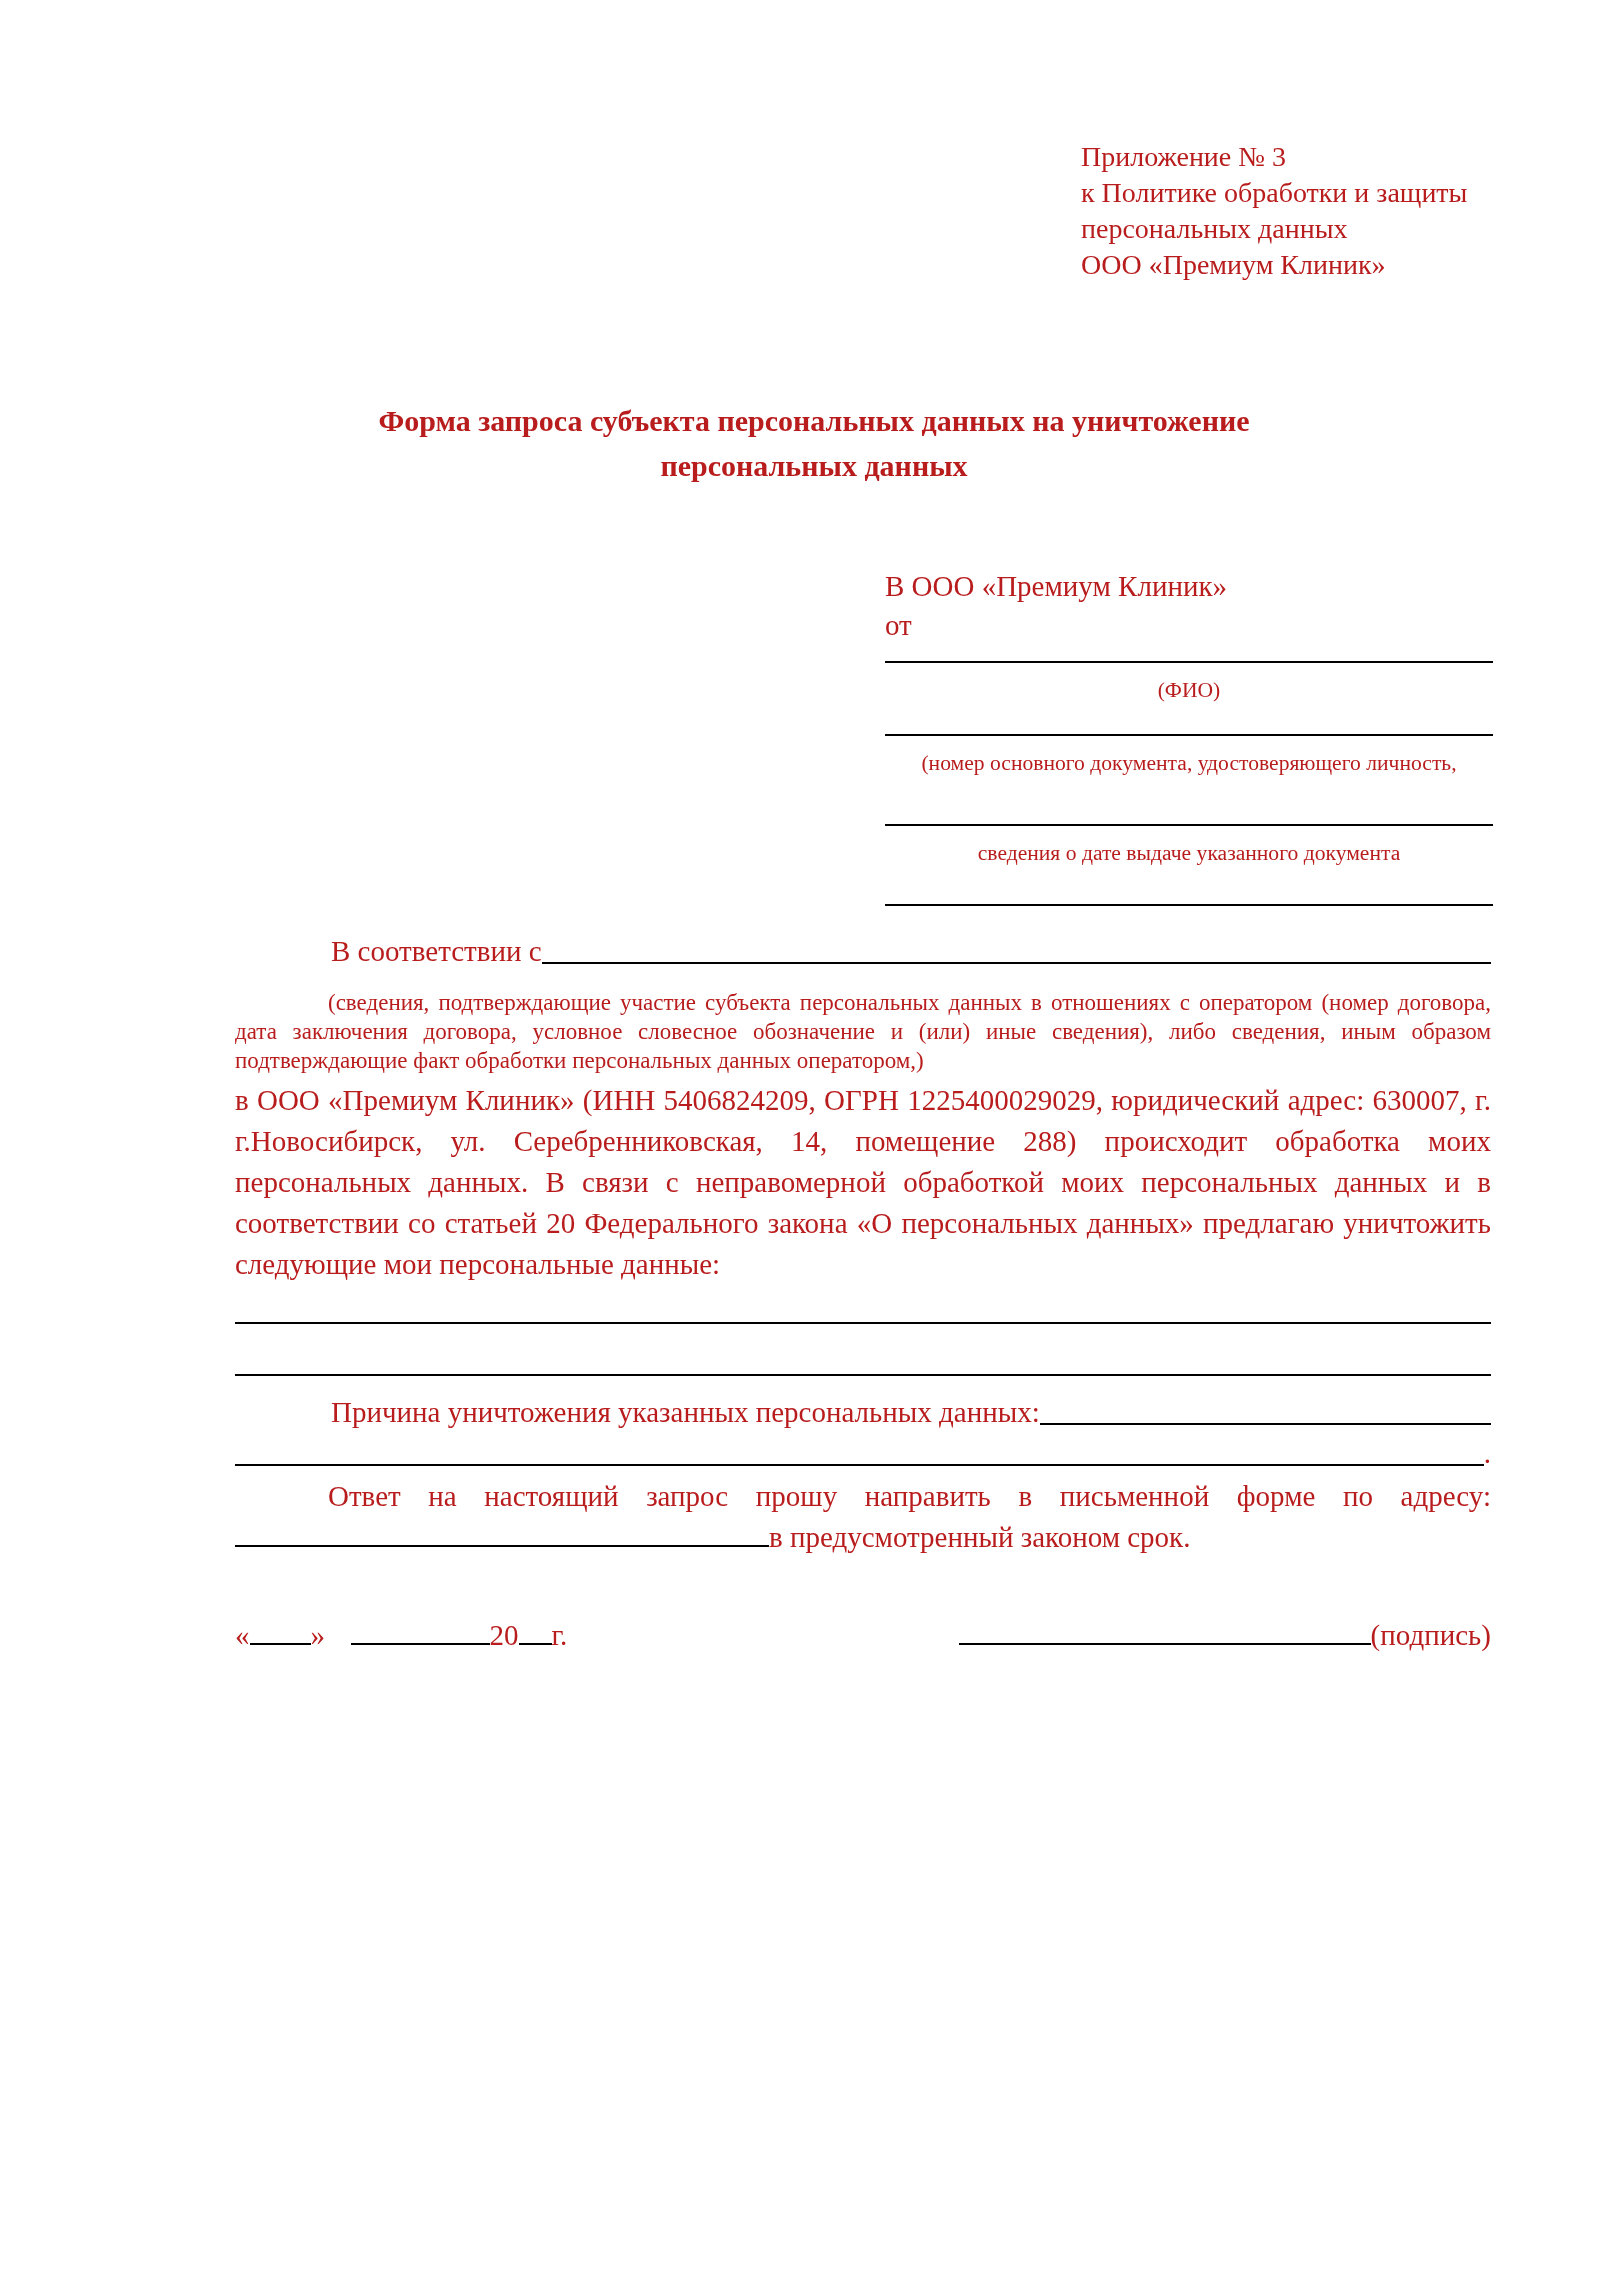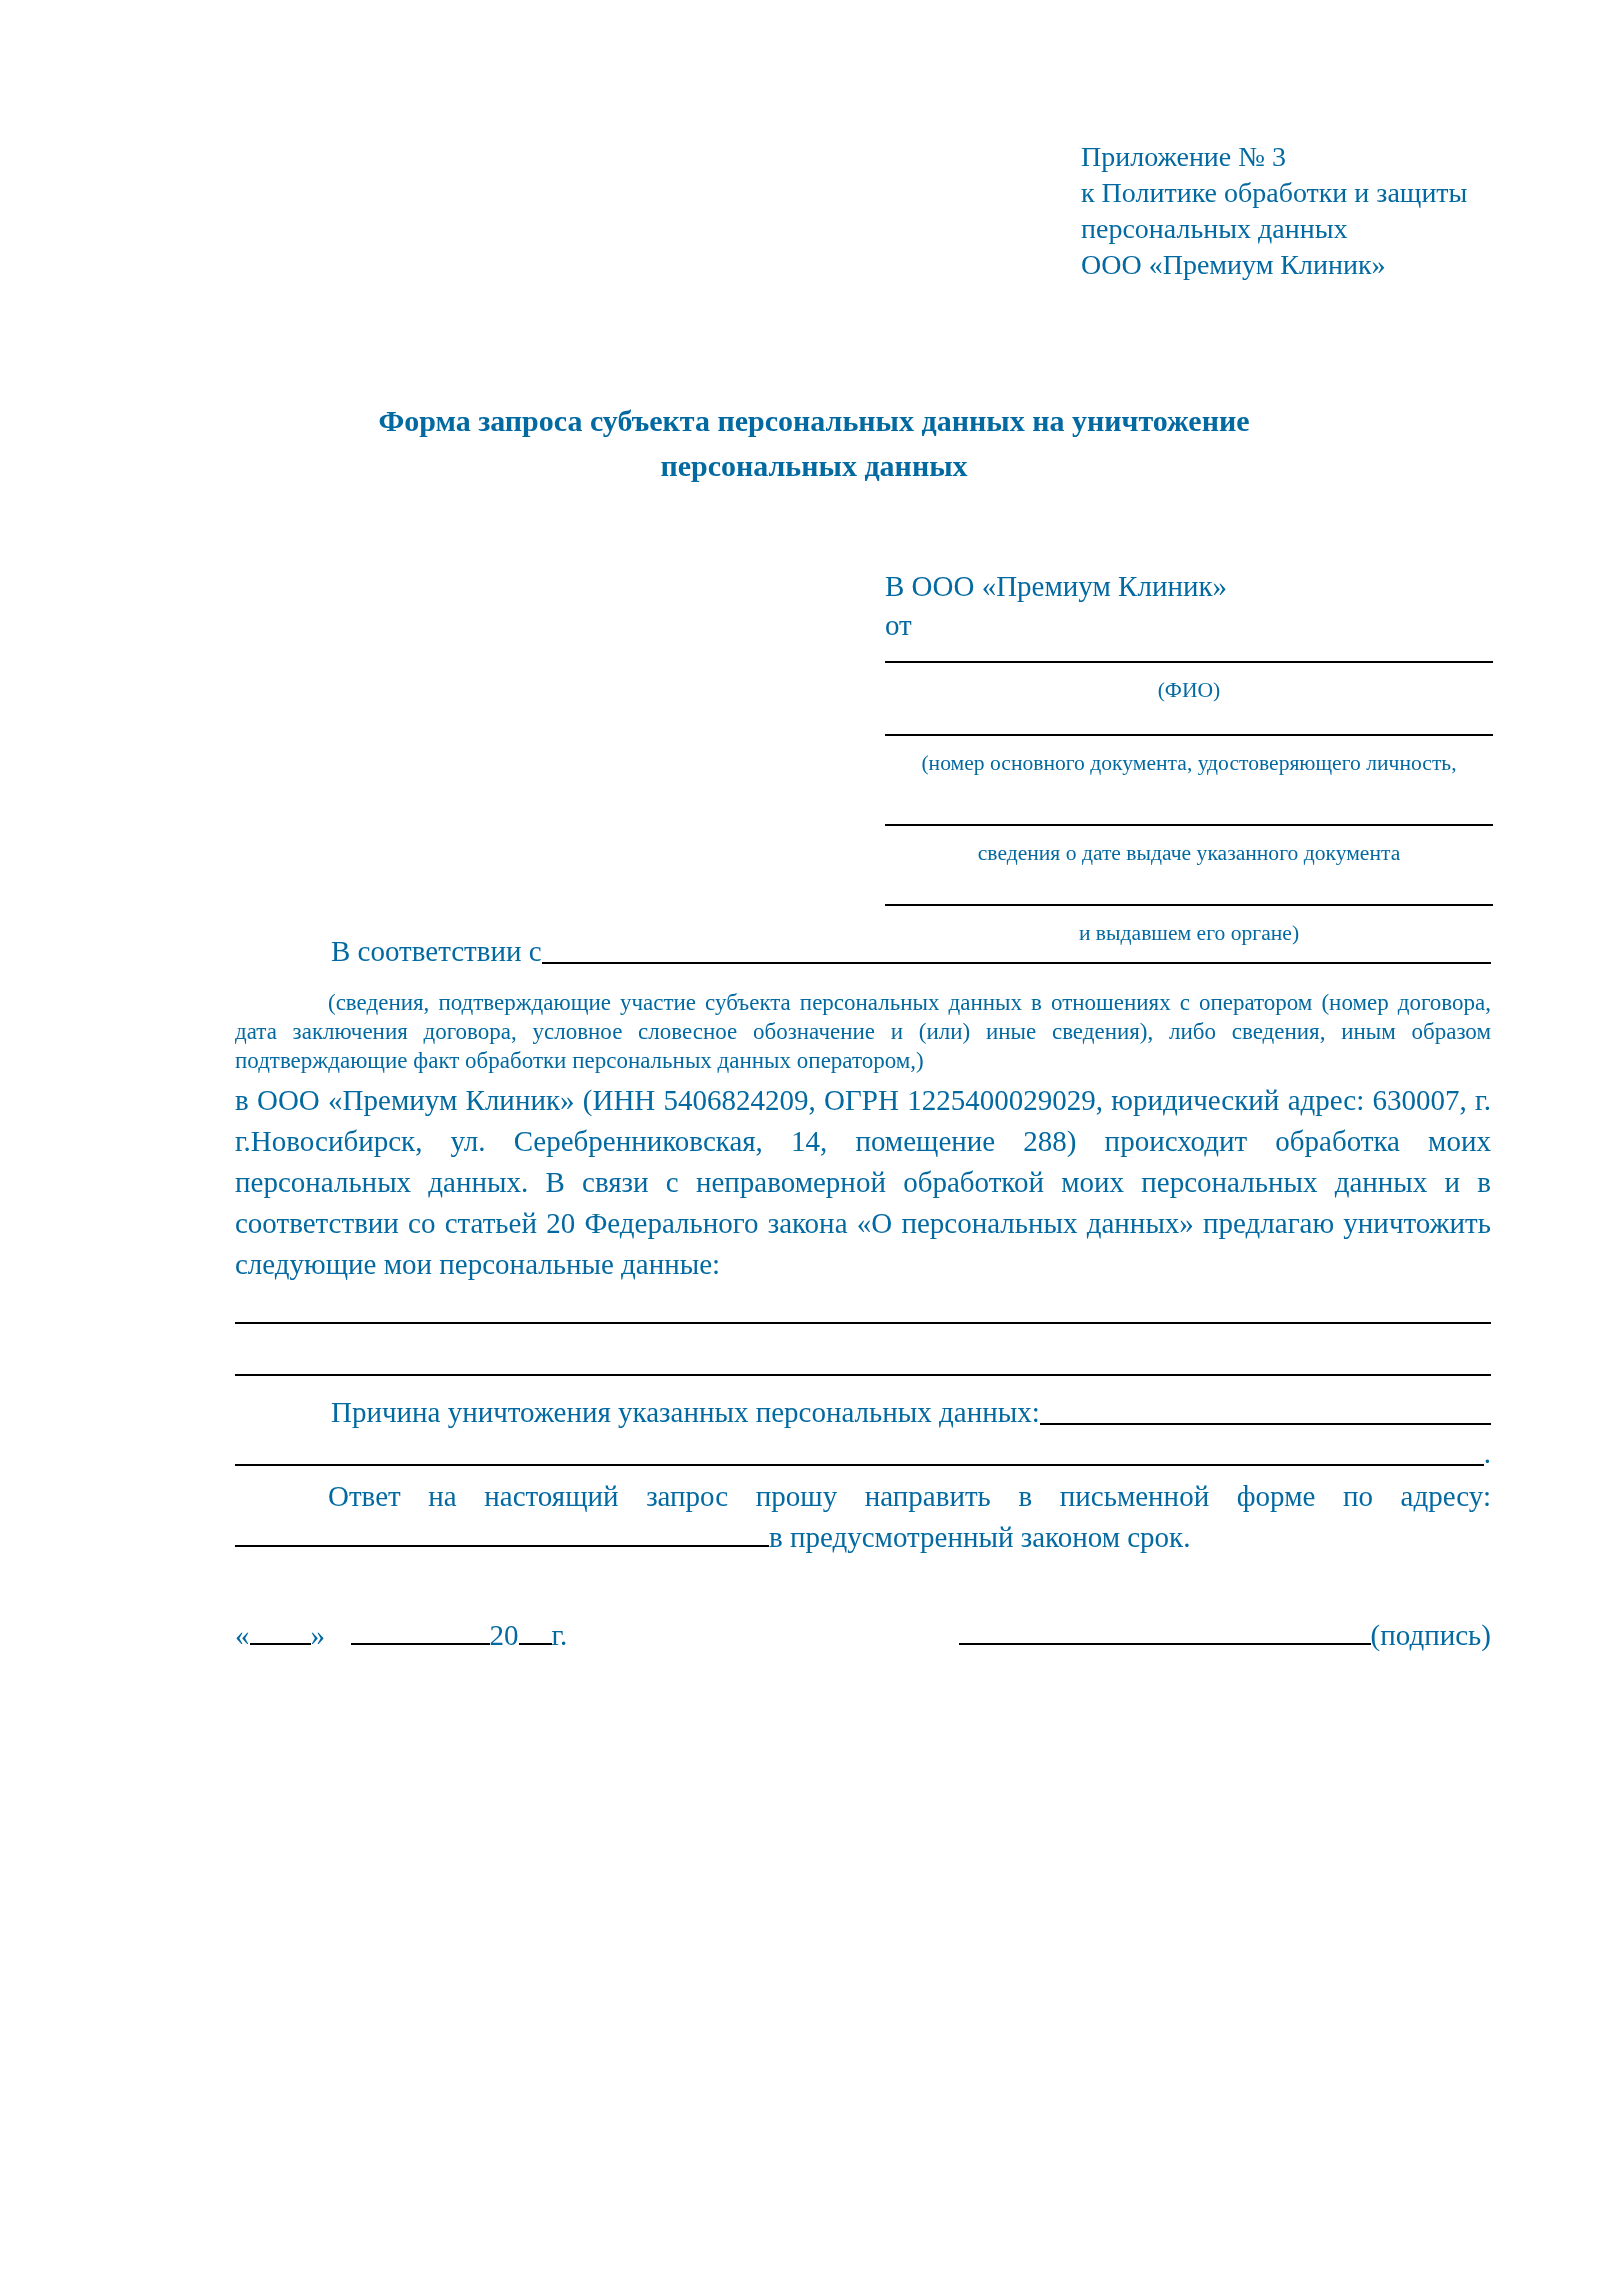--- a/index.html
+++ b/index.html
@@ -2,21 +2,21 @@
 <html><head>
 <meta charset="utf-8">
 <style>
   * { margin:0; padding:0; box-sizing:border-box; }
   html,body { background:#777; }
   .page {
     position:relative;
     width:1621px; height:2294px;
     margin:0 auto;
     background:#ffffff;
-    color:#0369a1;
+    color:#b91c1c;
     font-family:"Liberation Serif","DejaVu Serif",serif;
   }
   .header-note {
     position:absolute; left:1081px; top:139px;
     font-size:28px; line-height:36px;
   }
   .doc-title {
     position:absolute; top:398px; left:0; width:100%;
     text-align:center; font-weight:bold;
     font-size:30px; line-height:45px;padding-left:7px;
@@ -86,21 +86,20 @@
   <div class="addressee">
     <div>В ООО «Премиум Клиник»</div>
     <div>от</div>
     <div class="blank-row b1"></div>
     <div class="cap">(ФИО)</div>
     <div class="blank-row b2"></div>
     <div class="cap">(номер основного документа, удостоверяющего личность,</div>
     <div class="blank-row b3"></div>
     <div class="cap">сведения о дате выдаче указанного документа</div>
     <div class="blank-row b4"></div>
-    <div class="cap">и выдавшем его органе)</div>
   </div>
 
   <div class="main">
 
     <div class="flexline">
       <span class="lead-text ind">В соответствии с</span>
       <span class="fill"></span>
     </div>
 
     <div class="note">(сведения, подтверждающие участие субъекта персональных данных в отношениях с оператором (номер договора, дата заключения договора, условное словесное обозначение и (или) иные сведения), либо сведения, иным образом подтверждающие факт обработки персональных данных оператором,)</div>

